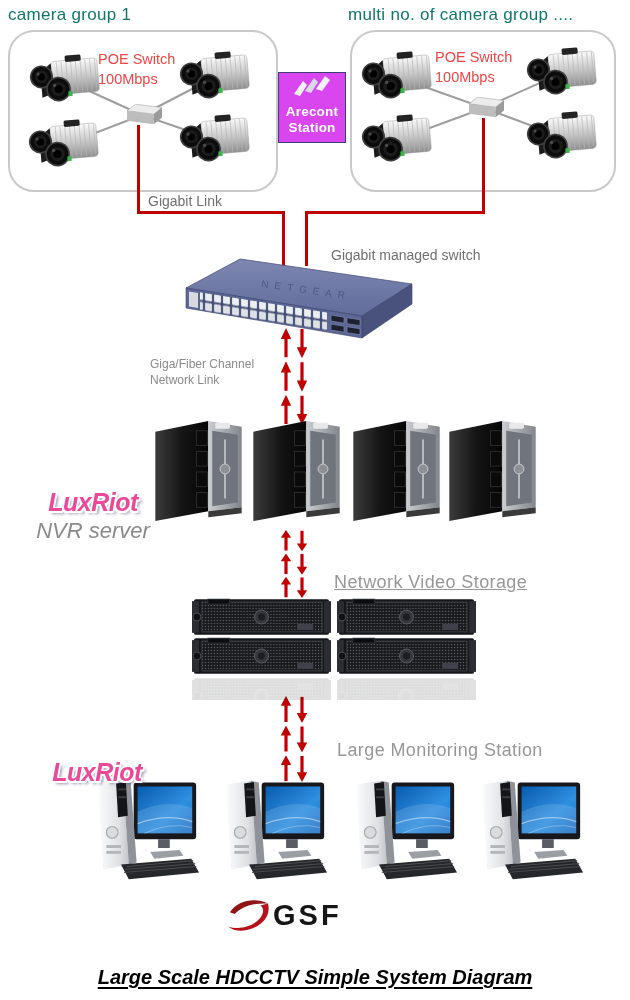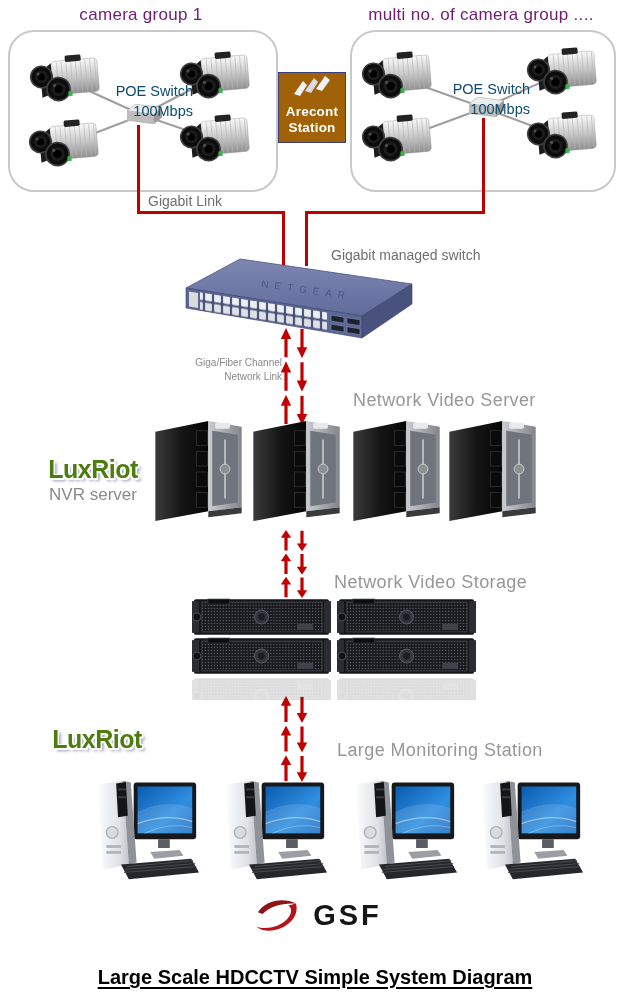--- a/index.html
+++ b/index.html
@@ -1,41 +1,41 @@
 <!DOCTYPE html>
 <html><head>
 <meta charset="utf-8">
 <style>
   html,body{margin:0;padding:0;background:#fff;}
   #canvas{position:relative;width:630px;height:1000px;background:#fff;overflow:hidden;
           font-family:"Liberation Sans",sans-serif;}
-  .grp-title{position:absolute;text-align:center;font-size:17px;color:#701a75;letter-spacing:0.3px;}
+  .grp-title{position:absolute;text-align:left;font-size:17px;color:#0f766e;letter-spacing:0.3px;}
   .grp-box{position:absolute;border:2px solid #c9c9c9;border-radius:26px;background:#fff;z-index:1;}
   .grp-box svg{position:absolute;left:0;top:0;}
-  .poe-label{position:absolute;text-align:right;font-size:14.5px;color:#0c4a6e;line-height:1.35;z-index:3;margin-top:32px;}
-  .arecont{position:absolute;left:278px;top:72px;width:68px;height:71px;background:#a16207;
+  .poe-label{position:absolute;text-align:left;font-size:14.5px;color:#ef4444;line-height:1.35;z-index:3;}
+  .arecont{position:absolute;left:278px;top:72px;width:68px;height:71px;background:#d946ef;
            color:#fff;text-align:center;z-index:2;box-shadow:0 0 0 1px #3a3f78 inset;}
   .arecont .ar-line{font-weight:bold;font-size:13.5px;line-height:1.15;letter-spacing:0.2px;}
   .rline{position:absolute;background:#c00000;z-index:5;}
   .small-label{position:absolute;font-size:14px;color:#6f6f6f;z-index:6;text-align:right;}
   .section-label{position:absolute;font-size:18px;color:#979797;letter-spacing:0.4px;z-index:4;}
-  .fiber-label{position:absolute;text-align:right;font-size:10px;color:#8a8a8a;line-height:1.35;z-index:4;}
+  .fiber-label{position:absolute;text-align:left;font-size:12px;color:#8a8a8a;line-height:1.35;z-index:4;}
   .flow{position:absolute;z-index:4;}
   .devsvg{position:absolute;z-index:6;}
   .lux{position:absolute;text-align:center;z-index:4;}
-  .lux-logo{font-weight:bold;font-size:25px;color:#4d7c0f;letter-spacing:-0.5px;
+  .lux-logo{font-style:italic;font-weight:bold;font-size:25px;color:#ec4899;letter-spacing:-0.5px;
     text-shadow:-1.5px -1.5px 0 #fff,1.5px -1.5px 0 #fff,-1.5px 1.5px 0 #fff,1.5px 1.5px 0 #fff,
-                -1.5px 0 0 #fff,1.5px 0 0 #fff,0 -1.5px 0 #fff,0 1.5px 0 #fff,3px 3px 3px rgba(70,70,120,0.55);}
-  .lux-cap{font-size:17px;color:#8a8a8a;margin-top:1px;}
+                -1.5px 0 0 #fff,1.5px 0 0 #fff,0 -1.5px 0 #fff,0 1.5px 0 #fff,3px 3px 3px rgba(70,70,120,0.55);margin-top:33px;}
+  .lux-cap{font-size:22px;color:#8a8a8a;margin-top:1px;font-style:italic;}
   .gsf{position:absolute;left:225px;top:895px;width:185px;text-align:center;z-index:4;}
-  .gsf-row{display:flex;align-items:center;justify-content:center;gap:14px;}
+  .gsf-row{display:flex;align-items:center;gap:2px;}
   .gsf-name{font-size:29px;font-weight:bold;color:#161616;letter-spacing:3px;}
   .gsf-cap{font-size:15.5px;color:#8f8f8f;margin-top:0px;letter-spacing:0.4px;}
   .main-title{position:absolute;left:0;top:966px;width:630px;text-align:center;font-size:20px;
-    font-weight:bold;color:#000;text-decoration:underline;text-underline-offset:3px;z-index:4;}
+    font-weight:bold;color:#000;text-decoration:underline;text-underline-offset:3px;z-index:4;font-style:italic;}
   #shared-defs{position:absolute;width:0;height:0;}
 </style>
 </head>
 <body>
 
 <div id="canvas">
 
   <svg id="shared-defs" aria-hidden="true">
     <defs>
       <linearGradient id="gradCam" x1="0" y1="0" x2="0" y2="1">
@@ -242,41 +242,40 @@
   <svg class="flow" style="left:278px;top:328px;" width="32" height="97" viewBox="0 0 32 96" preserveAspectRatio="none">
     <use href="#ap" x="0" y="0" width="32" height="30"></use>
     <use href="#ap" x="0" y="33" width="32" height="30"></use>
     <use href="#ap" x="0" y="66" width="32" height="30"></use>
   </svg>
 
   <div class="fiber-label" style="left:150px;top:356px;width:132px;">
     <div>Giga/Fiber Channel</div>
     <div>Network Link</div>
   </div>
-  <div class="section-label" style="left:353px;top:390px;">Network Video Server</div>
 
   <svg class="devsvg" style="left:150px;top:416px;" width="392" height="112" viewBox="0 0 392 112">
     <use href="#server" x="2" y="0" width="94" height="108"></use>
     <use href="#server" x="100" y="0" width="94" height="108"></use>
     <use href="#server" x="200" y="0" width="94" height="108"></use>
     <use href="#server" x="296" y="0" width="94" height="108"></use>
   </svg>
 
   <div class="lux" style="left:28px;top:455px;width:130px;">
     <div class="lux-logo">LuxRiot</div>
     <div class="lux-cap">NVR server</div>
   </div>
 
   <svg class="flow" style="left:278px;top:530px;" width="32" height="68" viewBox="0 0 32 96" preserveAspectRatio="none">
     <use href="#ap" x="0" y="0" width="32" height="30"></use>
     <use href="#ap" x="0" y="33" width="32" height="30"></use>
     <use href="#ap" x="0" y="66" width="32" height="30"></use>
   </svg>
 
-  <div class="section-label" style="left:334px;top:572px;">Network Video Storage</div>
+  <div class="section-label" style="left:334px;top:572px;text-decoration:underline;">Network Video Storage</div>
 
   <svg class="devsvg" style="left:192px;top:598px;" width="284" height="102" viewBox="0 0 284 102">
     <use href="#storage" x="0" y="0" width="139" height="38"></use>
     <use href="#storage" x="145" y="0" width="139" height="38"></use>
     <use href="#storage" x="0" y="39" width="139" height="38"></use>
     <use href="#storage" x="145" y="39" width="139" height="38"></use>
     <g transform="translate(0,156) scale(1,-1)" opacity="0.14">
       <use href="#storage" x="0" y="39" width="139" height="38"></use>
       <use href="#storage" x="145" y="39" width="139" height="38"></use>
     </g>

